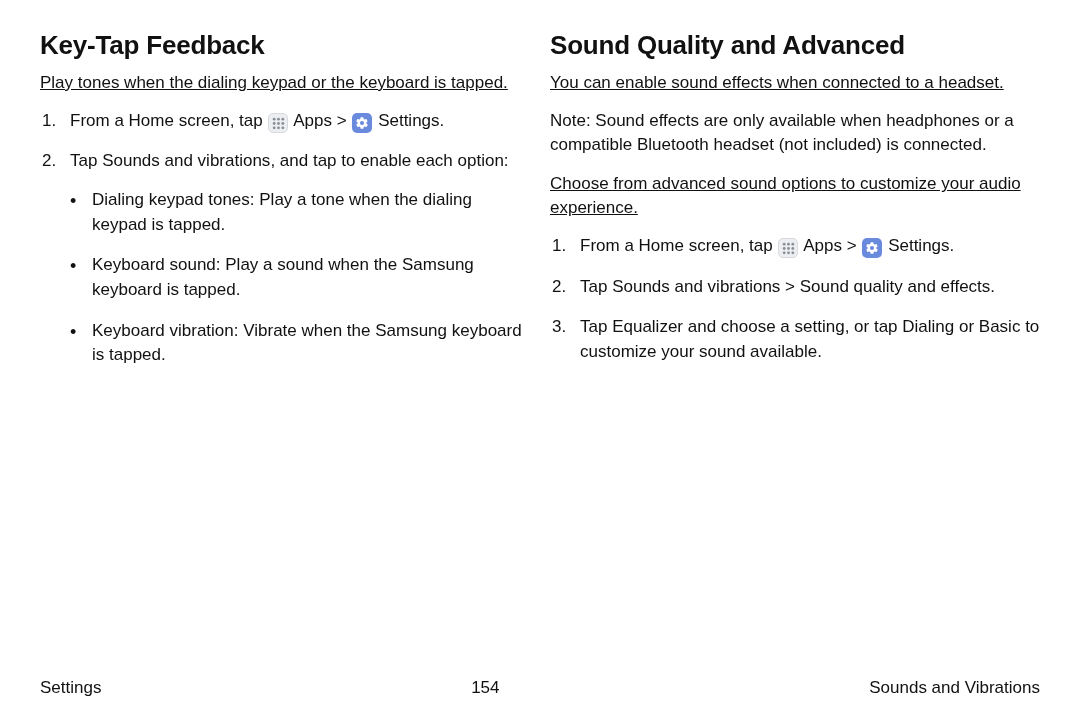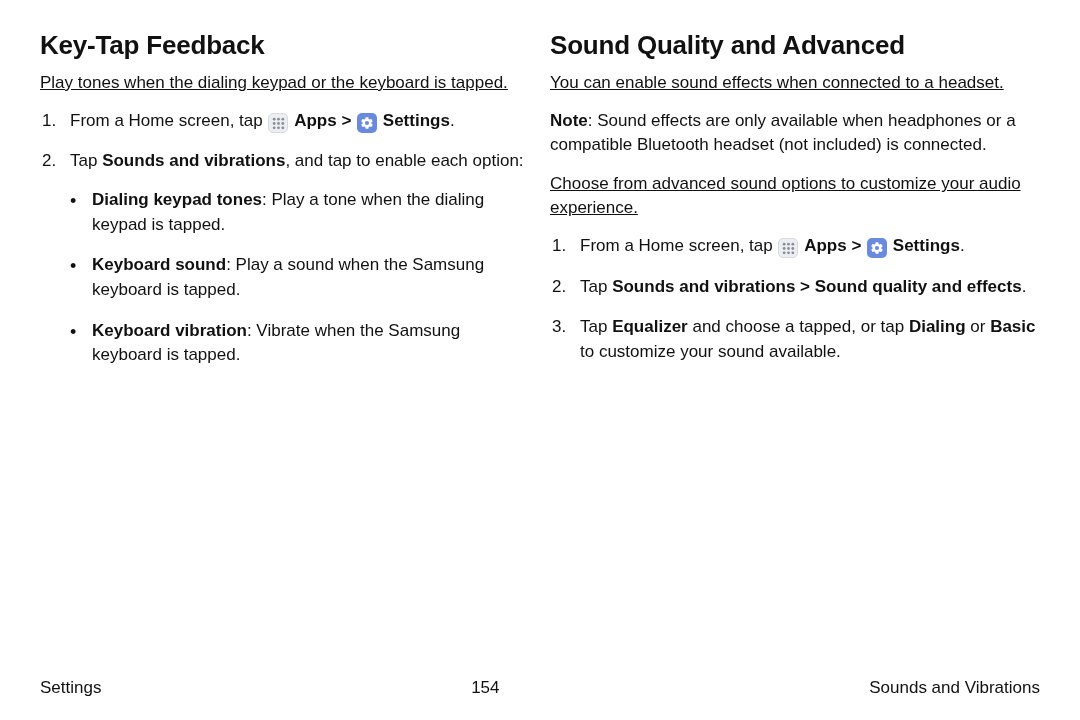--- a/index.html
+++ b/index.html
@@ -56,21 +56,21 @@
     margin-bottom: 16px;
     line-height: 1.45;
   }
   ul > li::before {
     content: "•";
     position: absolute;
     left: 0;
     top: 0;
     font-size: 18px;
   }
-  .b { font-weight: 700; }
+  .b { font-weight: 400; }
   .icon {
     display: inline-flex;
     align-items: center;
     justify-content: center;
     width: 20px;
     height: 20px;
     border-radius: 5px;
     vertical-align: -4px;
     margin: 0 1px;
   }
@@ -169,21 +169,21 @@
           <svg viewBox="0 0 24 24">
               <path fill="#fff" d="M19.4 13a7.5 7.5 0 0 0 .1-1 7.5 7.5 0 0 0-.1-1l2.1-1.6a.5.5 0 0 0 .1-.6l-2-3.5a.5.5 0 0 0-.6-.2l-2.5 1a7.3 7.3 0 0 0-1.7-1l-.4-2.6A.5.5 0 0 0 14 2h-4a.5.5 0 0 0-.5.4L9.1 5a7.3 7.3 0 0 0-1.7 1l-2.5-1a.5.5 0 0 0-.6.2l-2 3.5a.5.5 0 0 0 .1.6L4.5 11a7.5 7.5 0 0 0 0 2l-2.1 1.6a.5.5 0 0 0-.1.6l2 3.5a.5.5 0 0 0 .6.2l2.5-1a7.3 7.3 0 0 0 1.7 1l.4 2.6A.5.5 0 0 0 10 22h4a.5.5 0 0 0 .5-.4l.4-2.6a7.3 7.3 0 0 0 1.7-1l2.5 1a.5.5 0 0 0 .6-.2l2-3.5a.5.5 0 0 0-.1-.6ZM12 15.5A3.5 3.5 0 1 1 15.5 12 3.5 3.5 0 0 1 12 15.5Z"></path>
             </svg>
         </span>
         <span class="b">Settings</span>.
       </li>
       <li>
         <span>Tap </span><span class="b">Sounds and vibrations &gt; Sound quality and effects</span><span>.</span>
       </li>
       <li>
-        <span>Tap </span><span class="b">Equalizer</span><span> and choose a tapped, or tap </span><span class="b">Dialing</span><span> or </span><span class="b">Basic</span><span> to customize your sound available.</span>
+        <span>Tap </span><span class="b">Equalizer</span><span> and choose a setting, or tap </span><span class="b">Dialing</span><span> or </span><span class="b">Basic</span><span> to customize your sound available.</span>
       </li>
     </ol>
   </div>
 </div>
 
 <div class="footer">
   <span>Settings</span>
   <span>154</span>
   <span>Sounds and Vibrations</span>
 </div>

